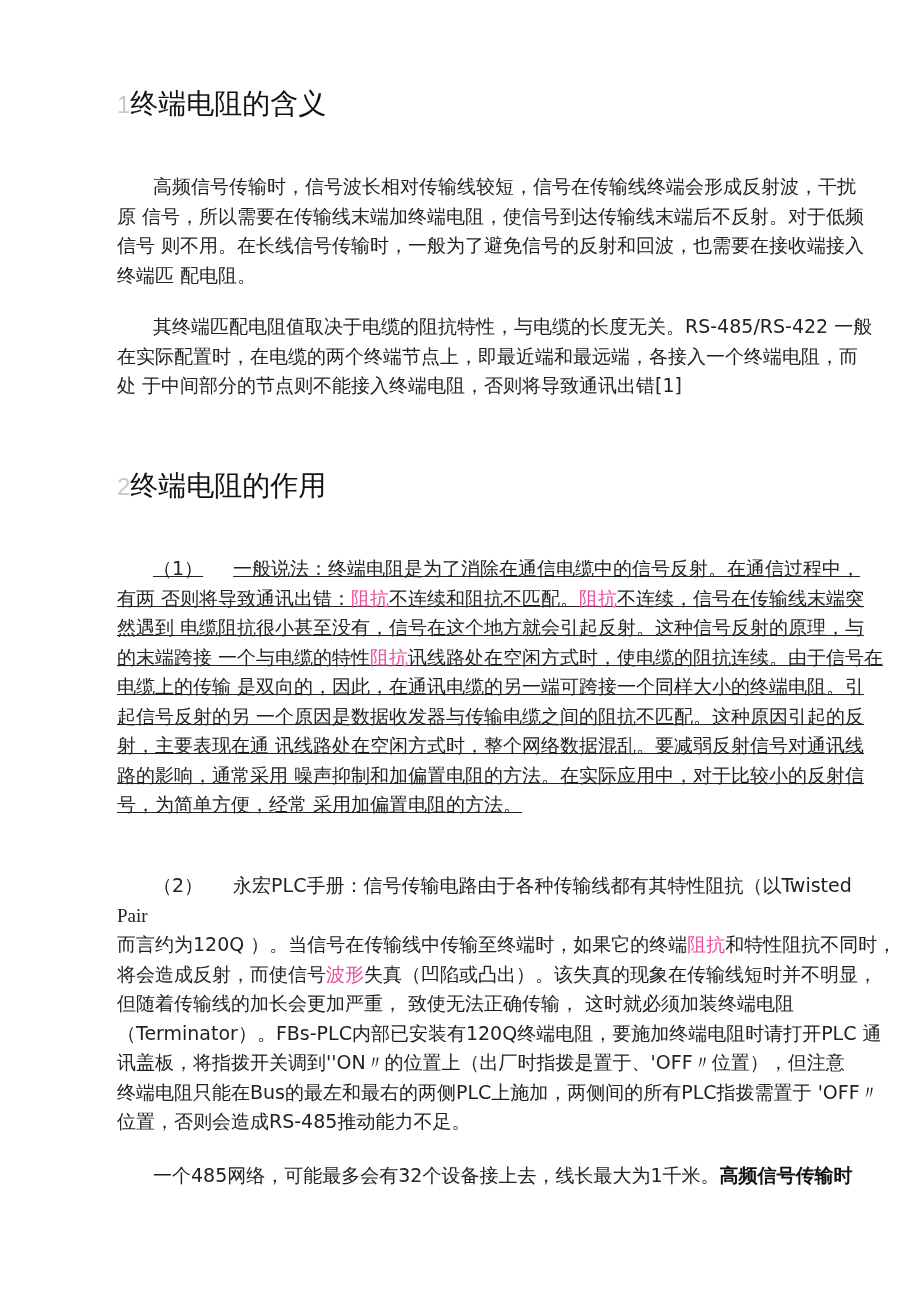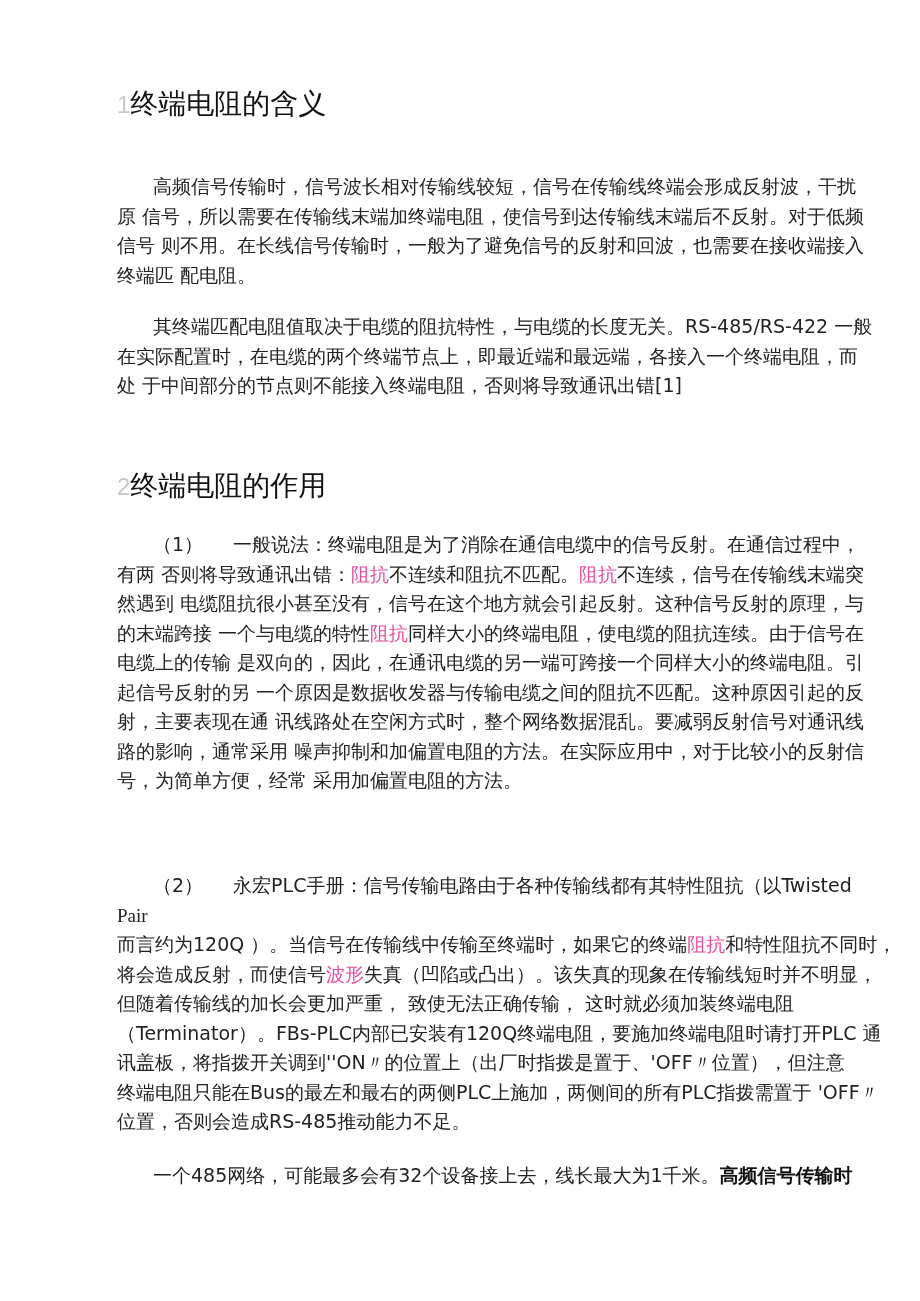--- a/index.html
+++ b/index.html
@@ -45,25 +45,25 @@
   <p class="para" style="top:312px;">
     <span class="line indent">其终端匹配电阻值取决于电缆的阻抗特性，与电缆的长度无关。RS-485/RS-422   一般</span>
     <span class="line">在实际配置时，在电缆的两个终端节点上，即最近端和最远端，各接入一个终端电阻，而</span>
     <span class="line">处  于中间部分的节点则不能接入终端电阻，否则将导致通讯出错[1]</span>
   </p>
 
   <h1 class="heading" style="top:468px;">
     <span class="num">2</span><span>终端电阻的作用</span>
   </h1>
 
-  <p class="para" style="top:530px;">
+  <p class="para" style="top:554px;text-decoration:underline;">
     <span class="line indent"><span>（1）</span><span style="display:inline-block;width:30px;"></span><span>一般说法：终端电阻是为了消除在通信电缆中的信号反射。在通信过程中，</span></span>
     <span class="line"><span>有两  否则将导致通讯出错：</span><span class="link">阻抗</span><span>不连续和阻抗不匹配。</span><span class="link">阻抗</span><span>不连续，信号在传输线末端突</span></span>
     <span class="line">然遇到  电缆阻抗很小甚至没有，信号在这个地方就会引起反射。这种信号反射的原理，与</span>
-    <span class="line"><span>的末端跨接  一个与电缆的特性</span><span class="link">阻抗</span><span>同样大小的终端电阻，使电缆的阻抗连续。由于信号在</span></span>
+    <span class="line"><span>的末端跨接  一个与电缆的特性</span><span class="link">阻抗</span><span>讯线路处在空闲方式时，使电缆的阻抗连续。由于信号在</span></span>
     <span class="line">电缆上的传输  是双向的，因此，在通讯电缆的另一端可跨接一个同样大小的终端电阻。引</span>
     <span class="line">起信号反射的另  一个原因是数据收发器与传输电缆之间的阻抗不匹配。这种原因引起的反</span>
     <span class="line">射，主要表现在通  讯线路处在空闲方式时，整个网络数据混乱。要减弱反射信号对通讯线</span>
     <span class="line">路的影响，通常采用  噪声抑制和加偏置电阻的方法。在实际应用中，对于比较小的反射信</span>
     <span class="line">号，为简单方便，经常  采用加偏置电阻的方法。</span>
   </p>
 
   <p class="para" style="top:871px;">
     <span class="line indent"><span>（2）</span><span style="display:inline-block;width:30px;"></span><span>永宏PLC手册：信号传输电路由于各种传输线都有其特性阻抗（以Twisted</span></span>
     <span class="line lat">Pair</span>

